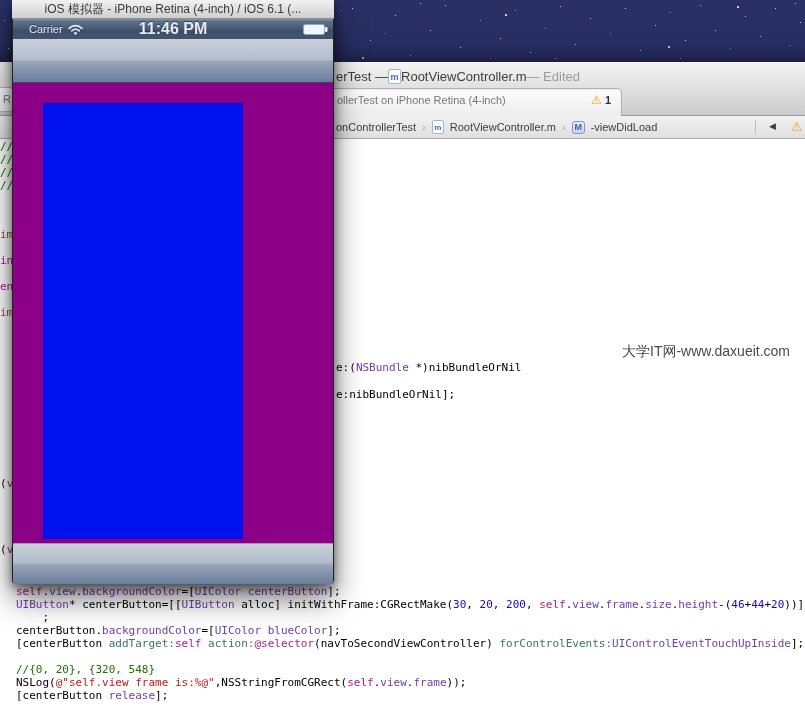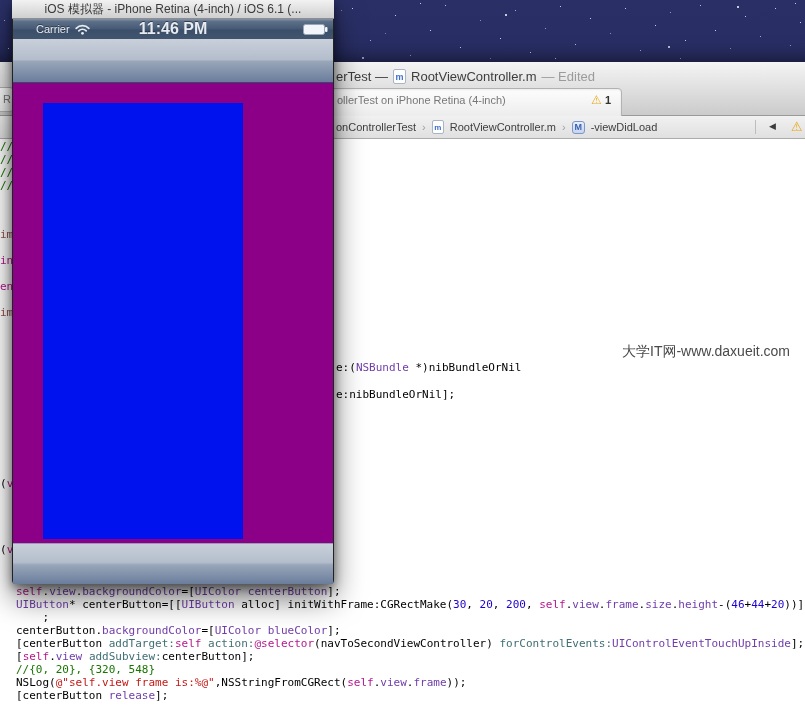--- a/index.html
+++ b/index.html
@@ -25,21 +25,21 @@
     4px 20px 0 0 rgba(255,255,255,.8), 8px 48px 0 0 #fff; }
   .star2 { position:absolute; top:0; left:0; width:2px; height:2px; border-radius:50%;
     box-shadow:505px 14px 0 0 #fff, 668px 46px 0 0 #e8ecff, 737px 6px 0 0 #fff, 362px 57px 0 0 #dfe6ff; }
 
   
   .xcode { position:absolute; left:-30px; top:62px; width:865px; height:645px;
     background:#fff; border-radius:6px 6px 0 0; box-shadow:0 0 22px rgba(0,0,0,.65); z-index:1; }
   .xc-toolbar { position:relative; height:54px; border-radius:6px 6px 0 0;
     background:linear-gradient(180deg,#f4f4f4 0%,#dedede 55%,#cbcbcb 100%);
     border-bottom:1px solid #9a9a9a; }
-  .xc-title { position:absolute; left:366px; top:7px; display:flex; align-items:center; gap:5px;
+  .xc-title { position:absolute; left:366px; top:7px; display:flex; align-items:center; 
     font-size:13px; color:#3d3d3d; white-space:nowrap; }
   .xc-title .dim { color:#9b9b9b; }
   .doc-icon { width:13px; height:15px; background:#fff; border:1px solid #a9b4c7; border-radius:2px;
     font-size:9px; font-weight:bold; color:#3d6ec9; display:flex; align-items:center; justify-content:center; }
   .activity { position:absolute; left:330px; top:26px; width:322px; height:32px;
     background:linear-gradient(180deg,#fdfdfd,#ebebeb); border:1px solid #b2b2b2; border-radius:4px;
     box-shadow:inset 0 1px 2px rgba(0,0,0,.08); }
   .activity .txt { position:absolute; left:36px; top:5px; font-size:11px; color:#777; white-space:nowrap; }
   .activity .warn { position:absolute; right:10px; top:4px; display:flex; align-items:center; gap:3px;
     font-size:11px; color:#333; font-weight:bold; }
@@ -76,21 +76,21 @@
     border-radius:0 0 4px 4px; z-index:10;
     box-shadow:0 14px 30px rgba(0,0,0,.55), 0 4px 10px rgba(0,0,0,.45); }
   .sim-titlebar { height:19px; background:linear-gradient(180deg,#f2f2f2,#cfcfcf);
     border-bottom:1px solid #8e8e8e; display:flex; align-items:center; justify-content:center;
     font-size:12px; color:#3a3a3a; white-space:nowrap; overflow:hidden; }
   .sim-screen { position:absolute; left:1px; top:19px; width:320px; height:565px; background:#000; }
   .sim-status { position:relative; height:20px; color:#e7ebf2;
     text-shadow:0 -1px 0 rgba(0,0,0,.45);
     background:linear-gradient(180deg,#8694a9 0%,#5d7089 12%,#475a75 50%,#3c4f6a 54%,#41556f 100%);
     display:flex; align-items:center; }
-  .sim-status .carrier { margin-left:23px; font-size:11px; }
+  .sim-status .carrier { margin-left:16px; font-size:11px; }
   .sim-status .wifi { margin-left:5px; }
   .sim-status .time { position:absolute; left:0; right:0; text-align:center; font-weight:bold; font-size:16px; }
   .sim-status .batt { position:absolute; right:5px; top:5px; }
   .sim-nav { height:44px;
     background:linear-gradient(180deg,#c9d0db 0%,#b3bdcb 48%,#99a6b9 52%,#6a7d9c 100%);
     border-bottom:1px solid #35496b; }
   .sim-view { position:absolute; left:0; top:64px; right:0; bottom:41px; }
   .center-btn { position:absolute; left:30px; top:20px; width:200px; height:436px; }
   .sim-toolbar { position:absolute; left:0; right:0; bottom:0; height:41px;
     background:linear-gradient(180deg,#c9d0db 0%,#b3bdcb 46%,#99a6b9 52%,#6a7d9c 100%);
@@ -154,21 +154,20 @@
       <div class="watermark">大学IT网-www.daxueit.com</div>
 
       <div class="code" style="left:366px; top:222px"><span class="c-d">e:(</span><span class="c-t">NSBundle</span><span class="c-d"> *)nibBundleOrNil</span></div>
       <div class="code" style="left:366px; top:249px"><span class="c-d">e:nibBundleOrNil];</span></div>
 
       <div class="code" style="left:46px; top:446px"><span class="c-k">self</span><span class="c-d">.</span><span class="c-t">view</span><span class="c-d">.</span><span class="c-t">backgroundColor</span><span class="c-d">=[</span><span class="c-t">UIColor</span><span class="c-d"> </span><span class="c-t">centerButton</span><span class="c-d">];</span></div>
       <div class="code" style="left:46px; top:459px"><span class="c-t">UIButton</span><span class="c-d">* centerButton=[[</span><span class="c-t">UIButton</span><span class="c-d"> alloc] initWithFrame:CGRectMake(</span><span class="c-n">30</span><span class="c-d">, </span><span class="c-n">20</span><span class="c-d">, </span><span class="c-n">200</span><span class="c-d">, </span><span class="c-k">self</span><span class="c-d">.</span><span class="c-t">view</span><span class="c-d">.</span><span class="c-t">frame</span><span class="c-d">.</span><span class="c-t">size</span><span class="c-d">.</span><span class="c-t">height</span><span class="c-d">-(</span><span class="c-n">46</span><span class="c-d">+</span><span class="c-n">44</span><span class="c-d">+</span><span class="c-n">20</span><span class="c-d">))]</span></div>
       <div class="code" style="left:46px; top:472px"><span class="c-d">    ;</span></div>
       <div class="code" style="left:46px; top:485px"><span class="c-d">centerButton.</span><span class="c-t">backgroundColor</span><span class="c-d">=[</span><span class="c-t">UIColor</span><span class="c-d"> </span><span class="c-t">blueColor</span><span class="c-d">];</span></div>
       <div class="code" style="left:46px; top:498px"><span class="c-d">[centerButton </span><span class="c-f">addTarget:</span><span class="c-k">self</span><span class="c-d"> </span><span class="c-f">action:</span><span class="c-k">@selector</span><span class="c-d">(navToSecondViewController) </span><span class="c-f">forControlEvents:</span><span class="c-t">UIControlEventTouchUpInside</span><span class="c-d">];</span></div>
-      <div class="code" style="left:46px; top:511px"><span class="c-d">[</span><span class="c-k">self</span><span class="c-d">.</span><span class="c-t">view</span><span class="c-d"> </span><span class="c-f">addSubview:</span><span class="c-d">centerButton];</span></div>
       <div class="code" style="left:46px; top:524px"><span class="c-c">//{0, 20}, {320, 548}</span></div>
       <div class="code" style="left:46px; top:537px"><span class="c-d">NSLog(</span><span class="c-s">@"self.view frame is:%@"</span><span class="c-d">,NSStringFromCGRect(</span><span class="c-k">self</span><span class="c-d">.</span><span class="c-t">view</span><span class="c-d">.</span><span class="c-t">frame</span><span class="c-d">));</span></div>
       <div class="code" style="left:46px; top:550px"><span class="c-d">[centerButton </span><span class="c-t">release</span><span class="c-d">];</span></div>
     </div>
   </div>
 
   <div class="sim">
     <div class="sim-titlebar">
       <span>iOS 模拟器 - iPhone Retina (4-inch) / iOS 6.1 (...</span>
     </div>

